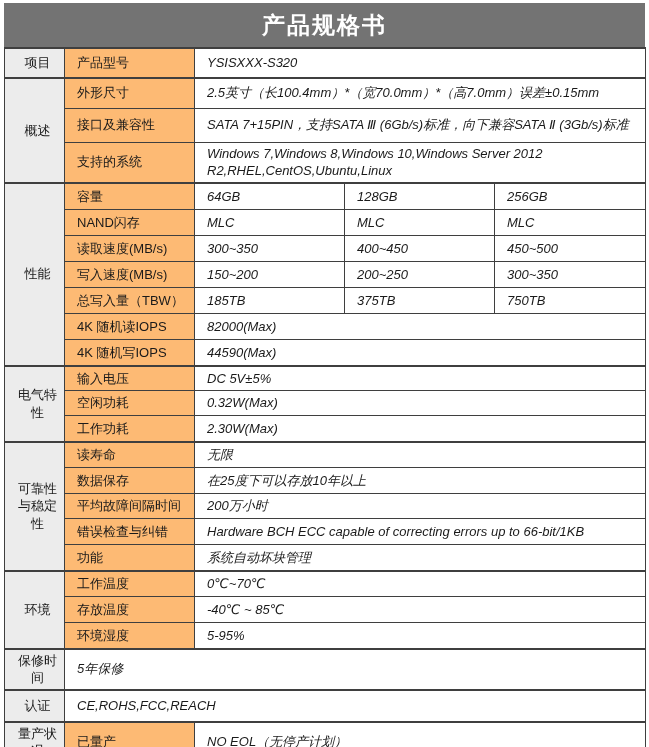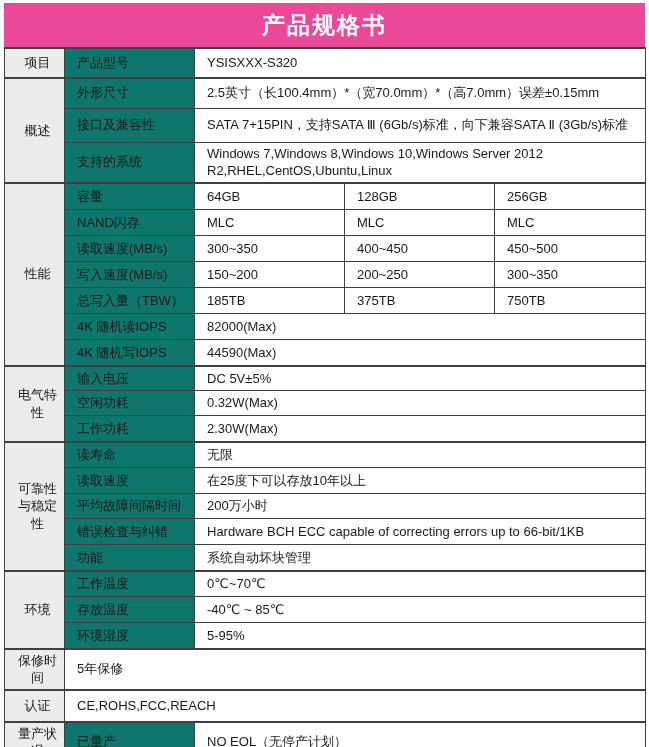--- a/index.html
+++ b/index.html
@@ -13,21 +13,21 @@
     width: 649px;
     height: 747px;
     box-sizing: border-box;
     padding: 3px 4px 0 4px;
     background: #ffffff;
     overflow: hidden;
   }
   .title-bar {
     width: 641px;
     height: 44px;
-    background: #ec4899;
+    background: #737373;
     display: flex;
     align-items: center;
     justify-content: center;
   }
   .title-bar .title-text {
     color: #ffffff;
     font-size: 23px;
     font-weight: bold;
     letter-spacing: 2px;
     line-height: 1;
@@ -47,26 +47,27 @@
   }
   table.spec tr.section-start td {
     border-top-width: 2px;
   }
   td.cat {
     background: #ececec;
     text-align: center;
     padding: 2px 3px;
   }
   td.lbl {
-    background: #0f766e;
+    background: #fdba74;
     padding-left: 13px;
   }
   td.val {
     background: #ffffff;
     padding-left: 12px;
+    font-style: italic;
   }
 </style>
 </head>
 <body>
 
 <div class="page">
 
   <div class="title-bar">
     <span class="title-text">产品规格书</span>
   </div>
@@ -149,21 +150,21 @@
         <tr style="height: 26px;">
           <td class="lbl">工作功耗</td>
           <td class="val" colspan="3">2.30W(Max)</td>
         </tr>
         <tr class="section-start" style="height: 26px;">
           <td class="cat" rowspan="5">可靠性与稳定性</td>
           <td class="lbl">读寿命</td>
           <td class="val" colspan="3">无限</td>
         </tr>
         <tr style="height: 26px;">
-          <td class="lbl">读取速度</td>
+          <td class="lbl">数据保存</td>
           <td class="val" colspan="3">在25度下可以存放10年以上</td>
         </tr>
         <tr style="height: 25px;">
           <td class="lbl">平均故障间隔时间</td>
           <td class="val" colspan="3">200万小时</td>
         </tr>
         <tr style="height: 26px;">
           <td class="lbl">错误检查与纠错</td>
           <td class="val" colspan="3">Hardware BCH ECC capable of correcting errors up to 66-bit/1KB</td>
         </tr>

